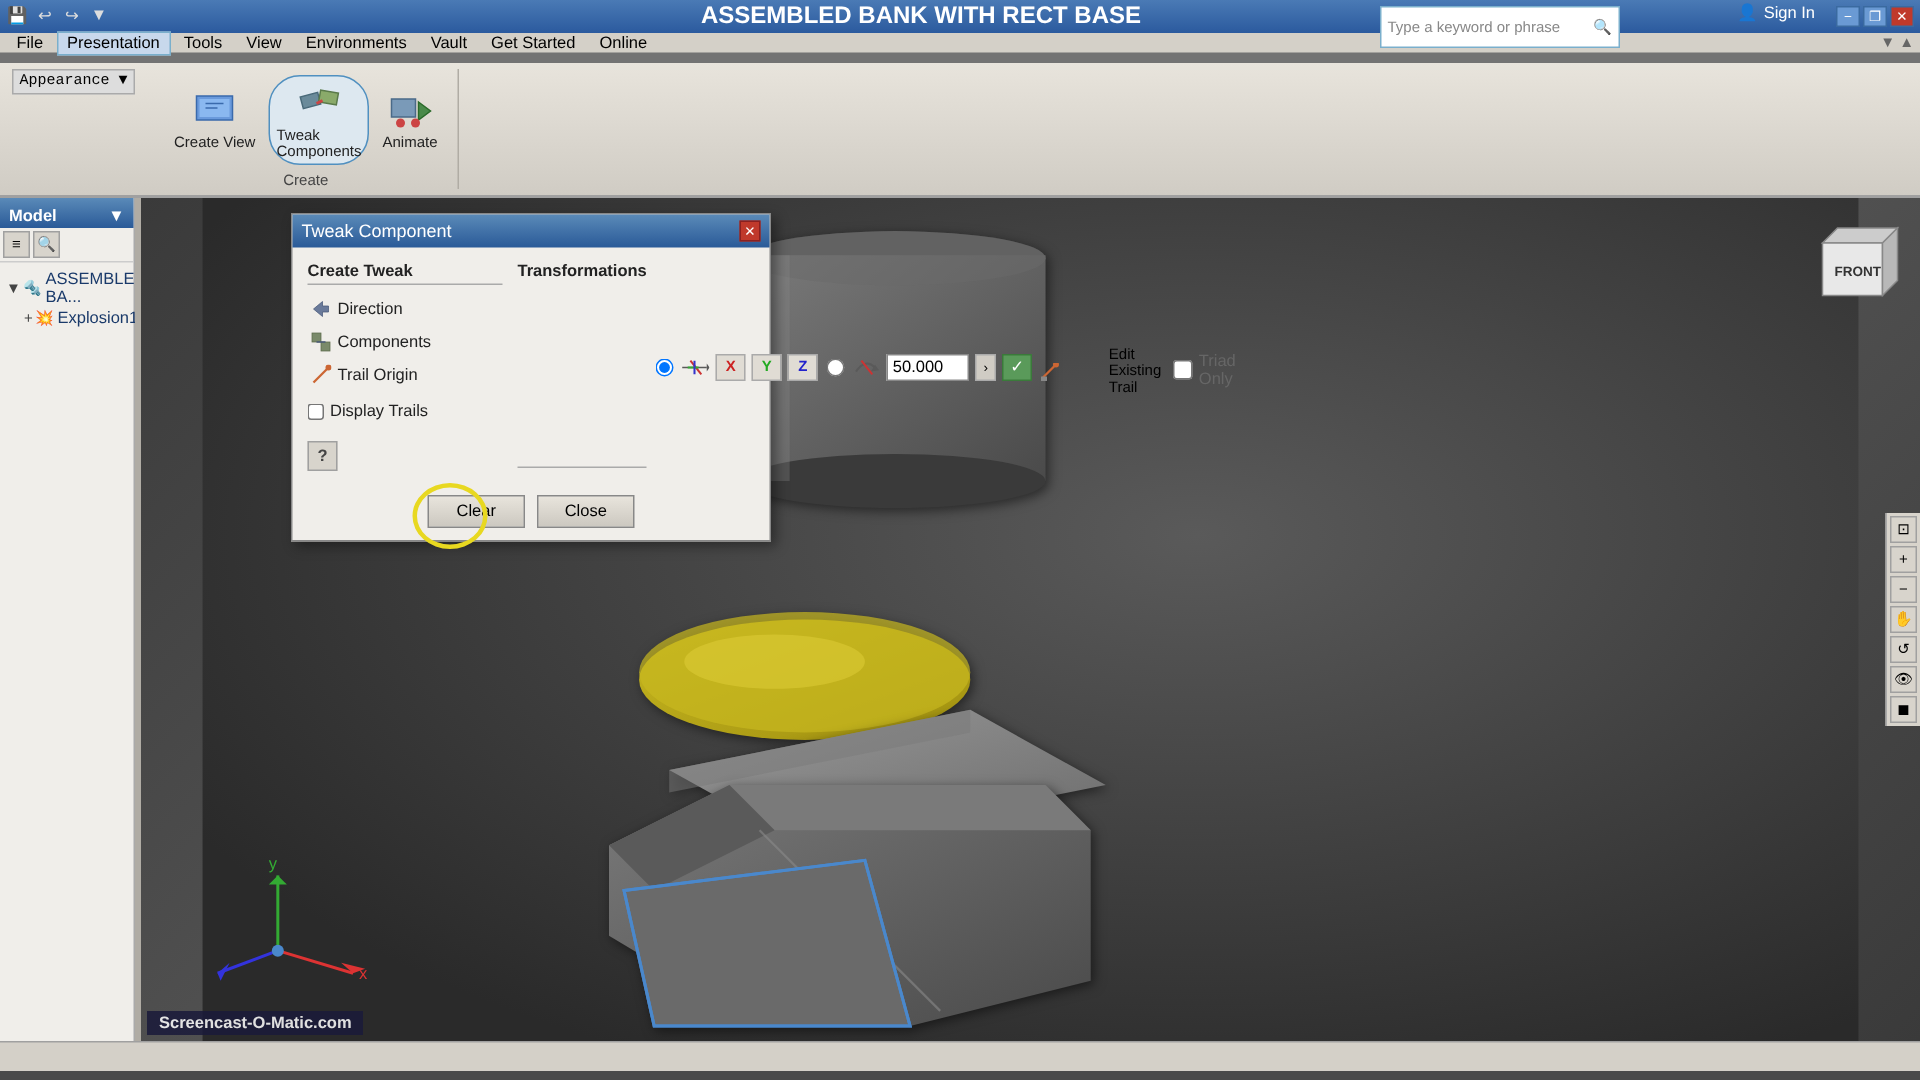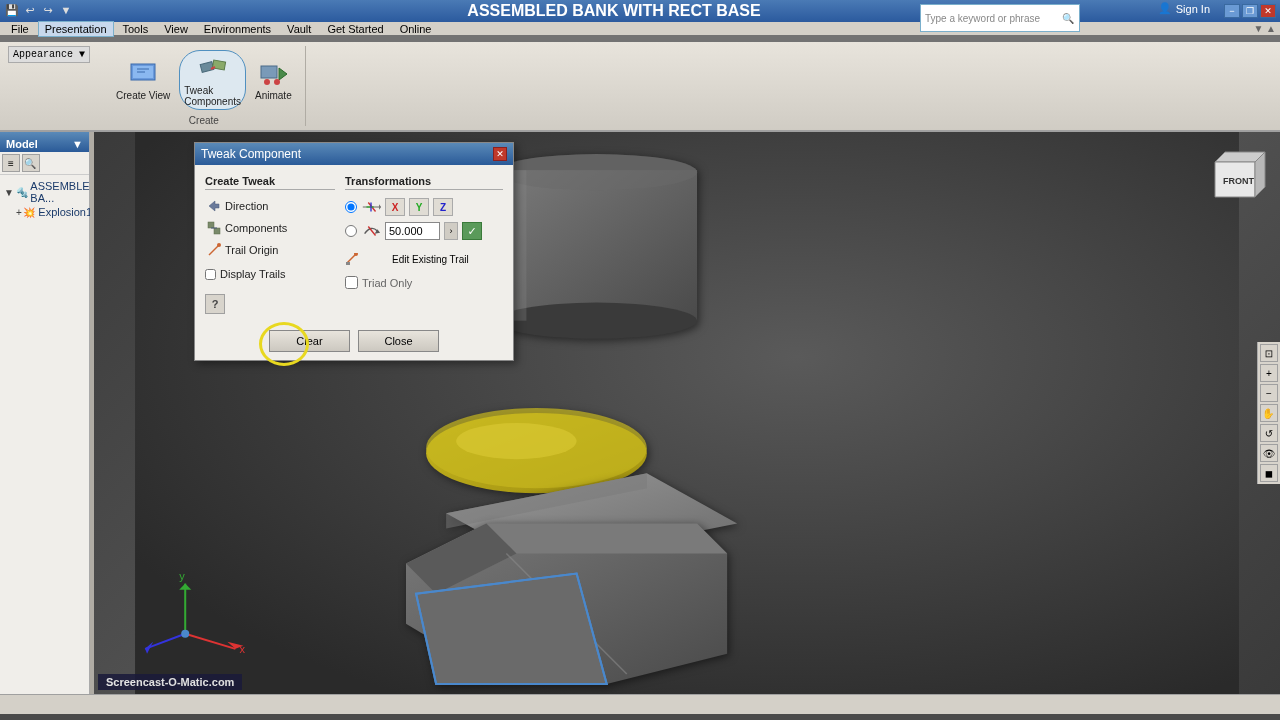--- a/index.html
+++ b/index.html
@@ -286,21 +286,21 @@
       font-size: 11px;
       font-weight: bold;
       color: #444;
       margin-top: auto;
     }
 
     
     #transformations-section {
       flex: 1;
       display: flex;
-      flex-direction: column;
+      flex-direction: row;
       gap: 6px;
     }
     .transform-row {
       display: flex;
       align-items: center;
       gap: 4px;
     }
     .radio-input { width: 12px; height: 12px; }
     .transform-icon {
       width: 20px; height: 14px;
@@ -353,21 +353,21 @@
       align-items: center;
       gap: 4px;
     }
     #dialog-footer {
       display: flex;
       justify-content: center;
       gap: 8px;
       padding: 6px 10px 8px;
     }
     .dialog-btn {
-      width: 81px;
+      width: 65px;
       height: 22px;
       border: 1px solid #888;
       background: linear-gradient(to bottom, #e8e4dc, #ccc8c0);
       font-size: 11px;
       cursor: pointer;
       display: flex; align-items: center; justify-content: center;
     }
 
     
     .clear-btn-wrapper {

